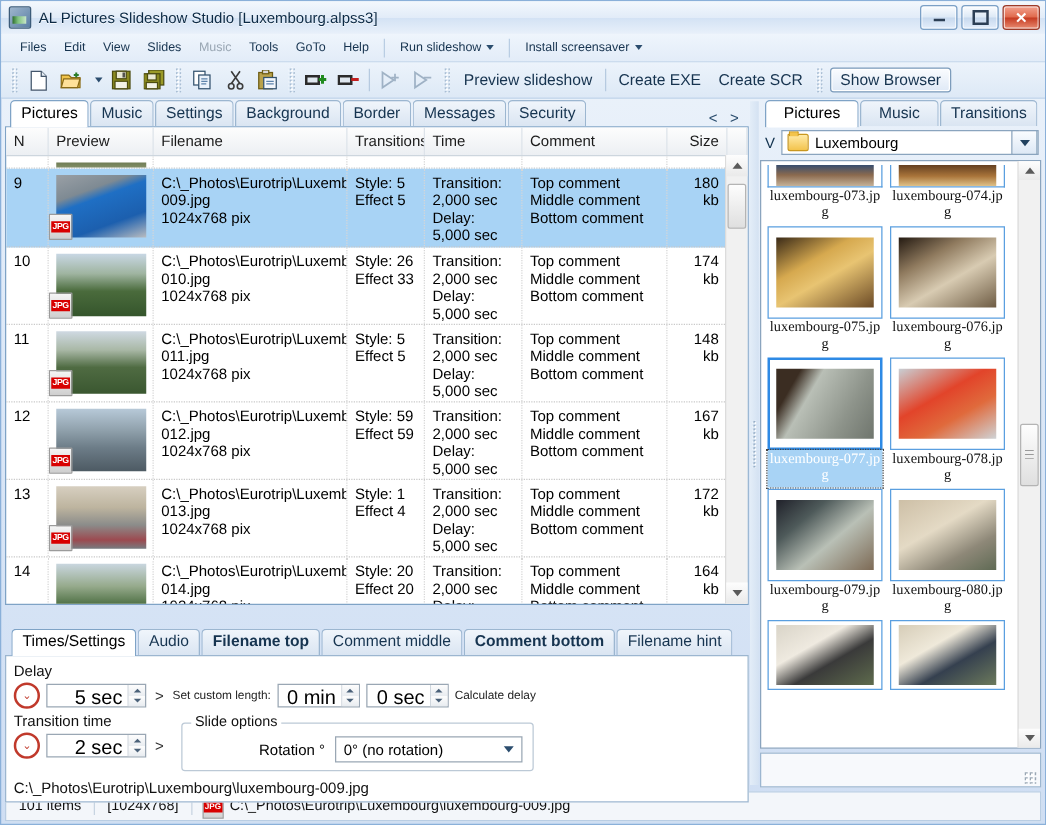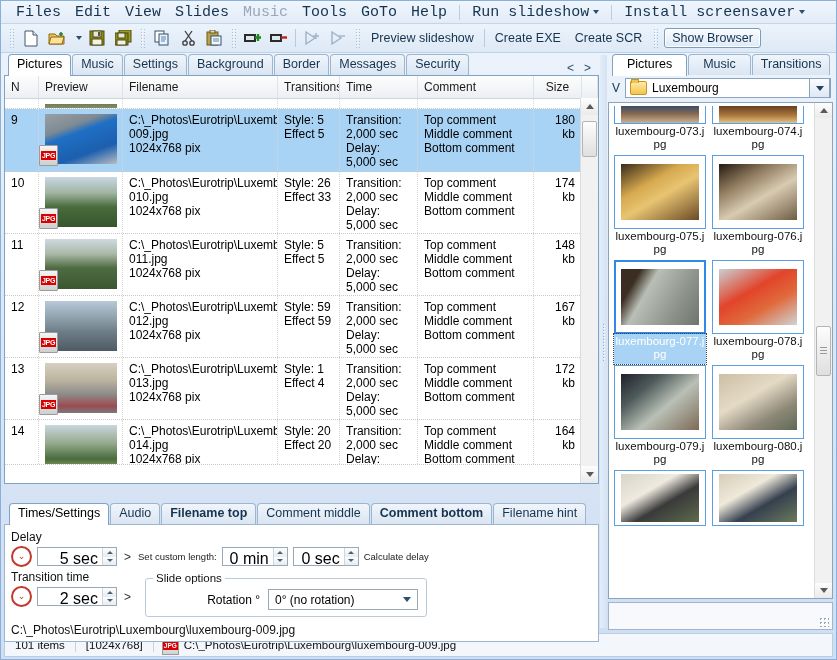--- a/index.html
+++ b/index.html
@@ -53,21 +53,21 @@
     background:linear-gradient(180deg,#f3a390 0%,#e06a4d 48%,#c63b22 52%,#e98c72 100%);
     color:#fff;font-weight:bold;font-size:12px;line-height:1;
   }
   
   .menubar{
     height:22px;flex:0 0 22px;display:flex;align-items:center;
     padding-left:8px;gap:0;
     background:linear-gradient(180deg,#eff5fc,#e2ecf8);
     border-bottom:1px solid #c2d5ea;
   }
-  .menu-item{padding:3px 7px;font-size:15px;color:#16334f;cursor:default;white-space:nowrap;font-family:Liberation Mono, monospace;}
+  .menu-item{padding:3px 7px;font-size:10px;color:#16334f;cursor:default;white-space:nowrap;}
   .menu-item.disabled{color:#9aa7b4;}
   .menu-sep{width:1px;height:15px;background:#b9cde3;margin:0 5px;}
   .caret{display:inline-block;margin-left:4px;
     border-left:3px solid transparent;border-right:3px solid transparent;border-top:4px solid #2b4d6e;
     vertical-align:middle;}
   
   .toolbar{
     height:28px;flex:0 0 28px;display:flex;align-items:center;
     padding-left:4px;
     background:linear-gradient(180deg,#ecf3fb,#dde9f6);
@@ -132,21 +132,21 @@
   .list-head .hc{
     border-right:1px solid #dde3ea;padding:4px 6px;box-sizing:border-box;
     color:#1b1b1b;overflow:hidden;white-space:nowrap;
   }
   .c-n{width:34px;}
   .c-prev{width:84px;}
   .c-file{width:155px;}
   .c-trans{width:62px;}
   .c-time{width:78px;}
   .c-comment{width:116px;}
-  .c-size{width:48px;text-align:center;}
+  .c-size{width:48px;text-align:right;}
   .c-tail{flex:1 1 auto;}
   .rows{flex:1 1 auto;overflow:hidden;position:relative;}
   .row{
     display:flex;border-bottom:1px dotted #c9c9c9;box-sizing:border-box;
     font-size:12px;line-height:14px;align-items:stretch;
   }
   .row.partial{height:10px;overflow:hidden;}
   .row.sel{background:#a8d3f5;}
   .row .cell{
     padding:4px 6px;box-sizing:border-box;overflow:hidden;
@@ -267,21 +267,21 @@
     background:linear-gradient(180deg,#fafcff,#dde8f5);
     display:flex;align-items:center;justify-content:center;
   }
   .pcombo .arrw i{border-left:4px solid transparent;border-right:4px solid transparent;border-top:5px solid #22425f;}
   .bgrid-wrap{
     flex:1 1 auto;min-height:0;border:1px solid #8aa4be;background:#fff;position:relative;
     display:flex;
   }
   .bgrid{
     flex:1 1 auto;padding:3px 2px 0 5px;overflow:hidden;
-    display:flex;flex-wrap:wrap;align-content:flex-start;gap:0;
+    display:flex;flex-wrap:wrap;align-content:flex-start;gap:0;font-family:Liberation Serif, serif;
   }
   .bcell{width:92px;margin:0 6px 1px 0;}
   .bthumb{
     height:74px;border:1px solid #5a9fe0;background:#fff;box-sizing:border-box;
     display:flex;align-items:center;justify-content:center;overflow:hidden;
   }
   .bthumb.sel{border:2px solid #2e8ae5;}
   .bthumb .pic{width:78px;height:56px;background-size:cover;background-position:center;}
   .bcap{
     text-align:center;font-size:11.5px;line-height:13px;color:#111;
@@ -330,20 +330,35 @@
     width:15px;height:17px;background:linear-gradient(180deg,#f7f7f7,#d2d2d2);
     border:1px solid #9b9b9b;display:flex;align-items:center;justify-content:center;margin:0 5px 0 8px;
   }
   .sb-jpg span{background:#d80000;color:#fff;font-size:6.5px;font-weight:bold;line-height:7px;padding:1px;}
 </style>
 </head>
 <body>
 
 <div class="window">
 
+  <div class="titlebar">
+    <div class="app-icon"></div>
+    <div class="title">AL Pictures Slideshow Studio [Luxembourg.alpss3]</div>
+    <div class="wbtns">
+      <div class="wbtn min">
+          <i></i>
+        </div>
+      <div class="wbtn max">
+          <i></i>
+        </div>
+      <div class="wbtn close">
+        <span>✕</span>
+      </div>
+    </div>
+  </div>
 
   <div class="menubar">
     <div class="menu-item">Files</div>
     <div class="menu-item">Edit</div>
     <div class="menu-item">View</div>
     <div class="menu-item">Slides</div>
     <div class="menu-item disabled">Music</div>
     <div class="menu-item">Tools</div>
     <div class="menu-item">GoTo</div>
     <div class="menu-item">Help</div>

